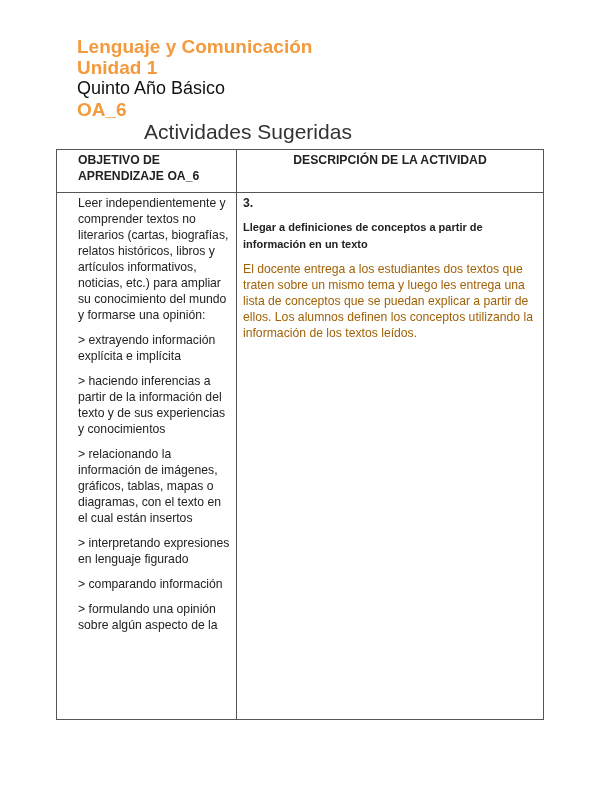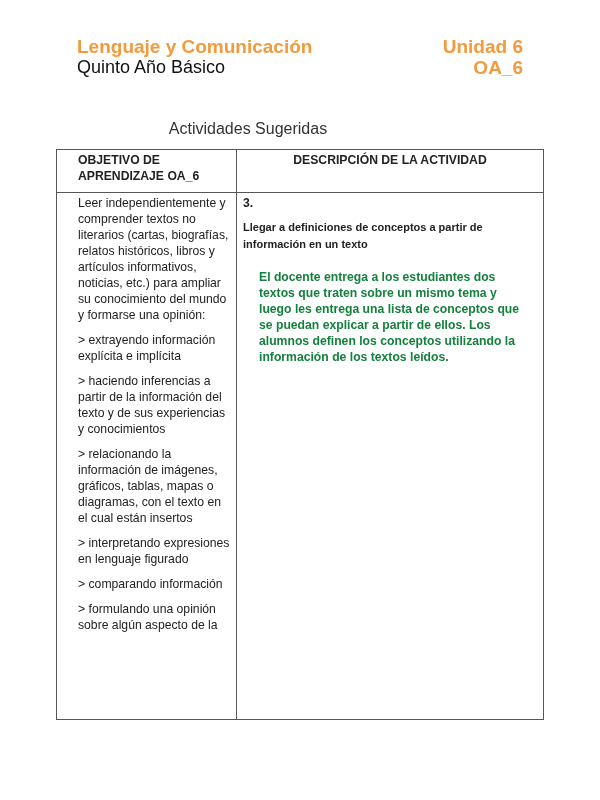--- a/index.html
+++ b/index.html
@@ -1,40 +1,40 @@
 <!DOCTYPE html>
 <html><head>
 <meta charset="utf-8">
 <style>
   html, body { margin:0; padding:0; background:#ffffff; }
   body { width:600px; height:800px; position:relative; overflow:hidden; font-family:"Liberation Sans", sans-serif; color:#222; }
   .hdr { position:absolute; left:77px; top:36px; width:446px; }
-  .hdr-row { display:flex; justify-content:space-between; line-height:21px; }
+  .hdr-row { display:flex; justify-content:space-between; line-height:21px;flex-direction:column; }
   .t-orange { color:#f29a3c; font-weight:bold; font-size:19px; }
   .t-black { color:#111; font-weight:normal; font-size:18px; }
-  .section-title { position:absolute; left:0; width:496px; top:120px; text-align:center; font-size:16px; color:#333; }
+  .section-title { position:absolute; left:0; width:496px; top:120px; text-align:center; font-size:21px; color:#333; }
   table { position:absolute; left:56px; top:149px; width:488px; border-collapse:collapse; table-layout:fixed; }
   td { border:1.5px solid #555; vertical-align:top; padding:2px 6px 4px 6px; font-size:12.2px; line-height:16px; }
   td.c1 { width:152px;padding-left:21px; }
   .hcell { height:36px; font-weight:bold; color:#222; }
   .hcell.center { text-align:center; }
   .obj p { margin:0 0 9px 0; font-weight:normal; }
   .obj p:last-child { margin-bottom:8px; }
   .desc .num { font-weight:bold; margin:0 0 8px 0; }
   .desc .ttl { font-weight:bold; margin:4px 0 8px 0; font-size:11px; line-height:17px; }
-  .desc .body { margin:16px; color:#15803d;font-weight:bold; }
+  .desc .body { margin:0; color:#a16207; }
   tr.body-row td { height:520px; }
 </style>
 </head>
 <body>
 
 <div class="hdr">
   <div class="hdr-row">
     <span class="t-orange">Lenguaje y Comunicación</span>
-    <span class="t-orange">Unidad 6</span>
+    <span class="t-orange">Unidad 1</span>
   </div>
   <div class="hdr-row">
     <span class="t-black">Quinto Año Básico</span>
     <span class="t-orange">OA_6</span>
   </div>
 </div>
 
 <div class="section-title">Actividades Sugeridas</div>
 
 <table>

